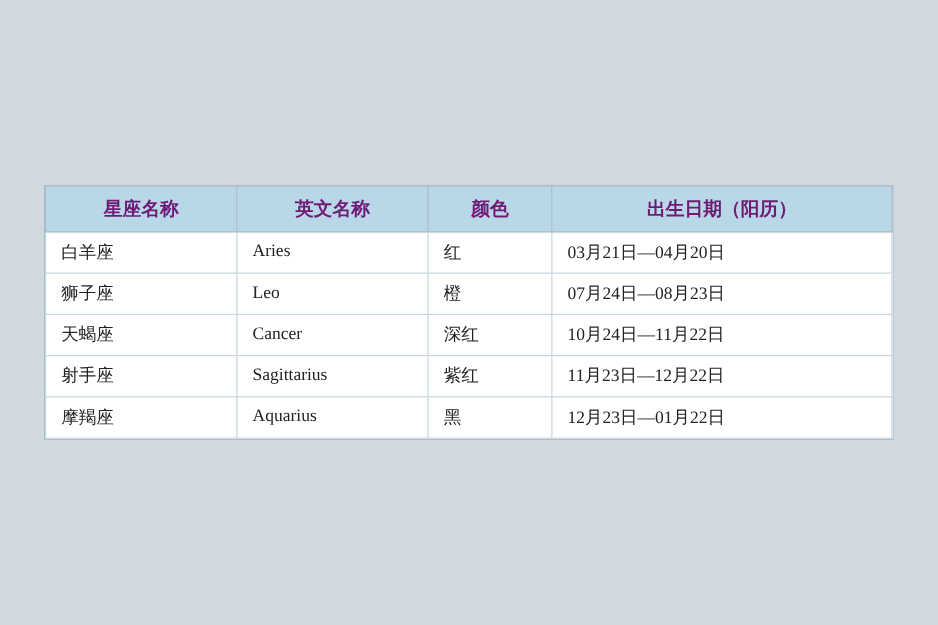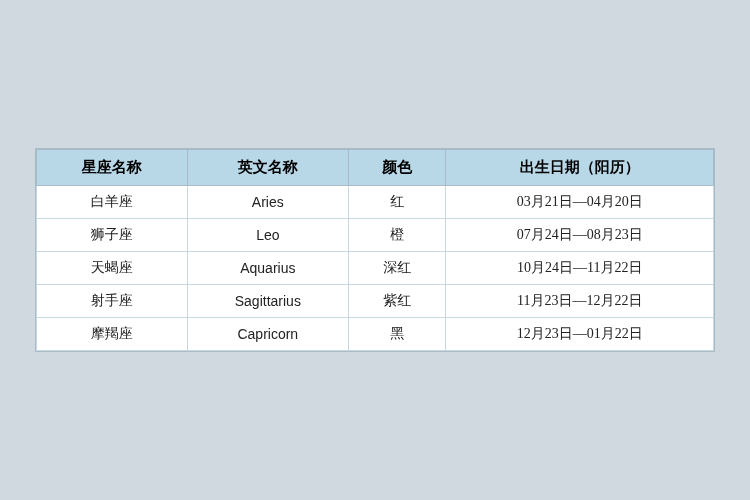--- a/index.html
+++ b/index.html
@@ -32,37 +32,37 @@
     thead tr {
       background-color: #b8d8e8;
     }
 
     thead th {
       border: 1px solid #aabbc8;
       padding: 8px 12px;
       text-align: center;
       font-size: 15px;
       font-weight: bold;
-      color: #000000;
+      color: #701a75;
     }
 
     tbody tr {
       background-color: #ffffff;
     }
 
     tbody td {
       border: 1px solid #c8d8e0;
       padding: 7px 12px;
-      text-align: center;
+      text-align: left;
       font-size: 14px;
       color: #222222;
     }
 
     td.en-name {
-      font-family: Liberation Sans, sans-serif;
+      font-family: Liberation Serif, serif;
     }
   </style>
 </head>
 <body>
 
 <div class="table-container">
   <table>
     <thead>
       <tr>
         <th>星座名称</th>
@@ -79,31 +79,31 @@
           <td>03月21日—04月20日</td>
         </tr>
         <tr>
           <td>狮子座</td>
           <td class="en-name">Leo</td>
           <td>橙</td>
           <td>07月24日—08月23日</td>
         </tr>
         <tr>
           <td>天蝎座</td>
-          <td class="en-name">Aquarius</td>
+          <td class="en-name">Cancer</td>
           <td>深红</td>
           <td>10月24日—11月22日</td>
         </tr>
         <tr>
           <td>射手座</td>
           <td class="en-name">Sagittarius</td>
           <td>紫红</td>
           <td>11月23日—12月22日</td>
         </tr>
         <tr>
           <td>摩羯座</td>
-          <td class="en-name">Capricorn</td>
+          <td class="en-name">Aquarius</td>
           <td>黑</td>
           <td>12月23日—01月22日</td>
         </tr>
       </tbody>
   </table>
 </div>
 
 </body></html>

